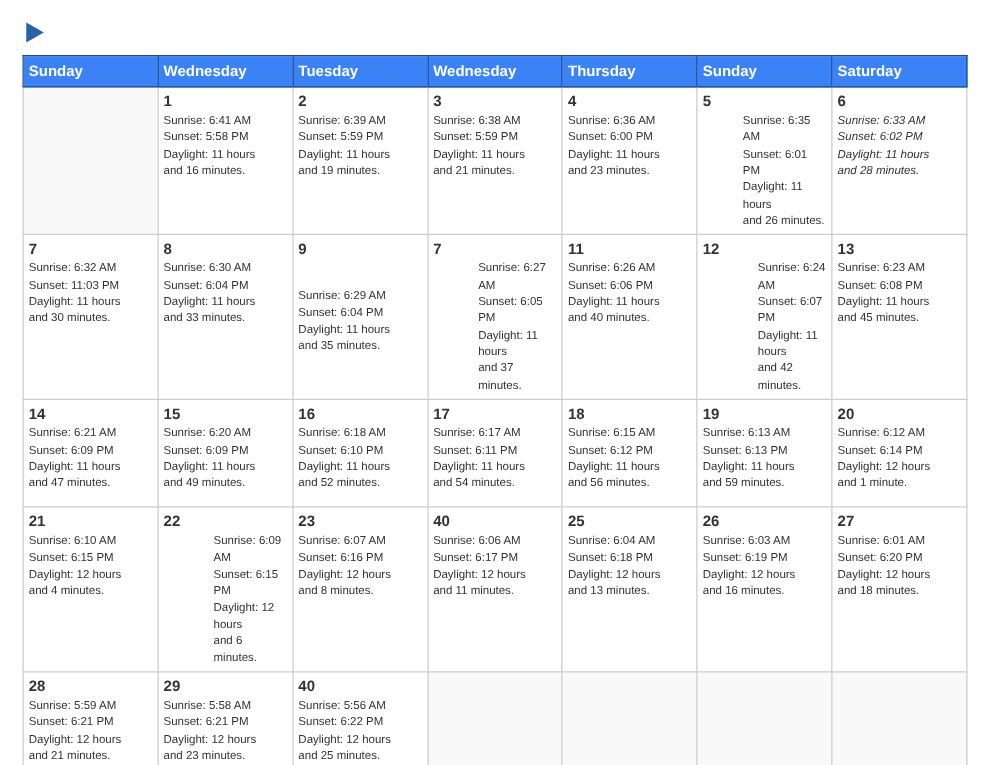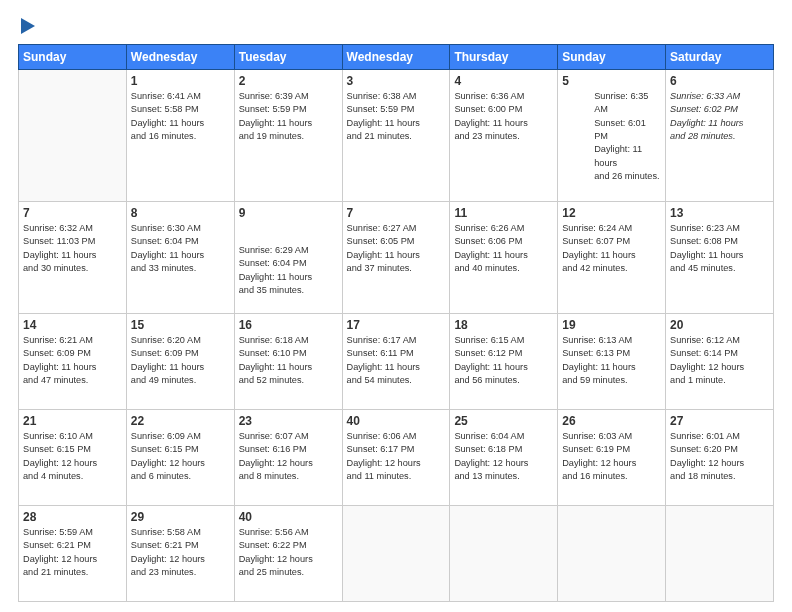--- a/index.html
+++ b/index.html
@@ -195,35 +195,35 @@
           </td>
           <td>
             <span class="day-num">9</span>
             <div class="day-info" style="white-space: pre-line; margin-top: 24px;">Sunrise: 6:29 AM
 Sunset: 6:04 PM
 Daylight: 11 hours
 and 35 minutes.</div>
           </td>
           <td>
             <span class="day-num">7</span>
-            <div class="day-info" style="white-space: pre-line;">Sunrise: 6:27 AM
+            <div class="day-info" style="white-space: pre-line; margin-left: 36px;">Sunrise: 6:27 AM
 Sunset: 6:05 PM
 Daylight: 11 hours
 and 37 minutes.</div>
           </td>
           <td>
             <span class="day-num">11</span>
             <div class="day-info" style="white-space: pre-line;">Sunrise: 6:26 AM
 Sunset: 6:06 PM
 Daylight: 11 hours
 and 40 minutes.</div>
           </td>
           <td>
             <span class="day-num">12</span>
-            <div class="day-info" style="white-space: pre-line;">Sunrise: 6:24 AM
+            <div class="day-info" style="white-space: pre-line; margin-left: 44px;">Sunrise: 6:24 AM
 Sunset: 6:07 PM
 Daylight: 11 hours
 and 42 minutes.</div>
           </td>
           <td>
             <span class="day-num">13</span>
             <div class="day-info" style="white-space: pre-line;">Sunrise: 6:23 AM
 Sunset: 6:08 PM
 Daylight: 11 hours
 and 45 minutes.</div>
@@ -283,21 +283,21 @@
         <tr>
           <td>
             <span class="day-num">21</span>
             <div class="day-info" style="white-space: pre-line;">Sunrise: 6:10 AM
 Sunset: 6:15 PM
 Daylight: 12 hours
 and 4 minutes.</div>
           </td>
           <td>
             <span class="day-num">22</span>
-            <div class="day-info" style="white-space: pre-line;">Sunrise: 6:09 AM
+            <div class="day-info" style="white-space: pre-line; margin-left: 40px;">Sunrise: 6:09 AM
 Sunset: 6:15 PM
 Daylight: 12 hours
 and 6 minutes.</div>
           </td>
           <td>
             <span class="day-num">23</span>
             <div class="day-info" style="white-space: pre-line;">Sunrise: 6:07 AM
 Sunset: 6:16 PM
 Daylight: 12 hours
 and 8 minutes.</div>

